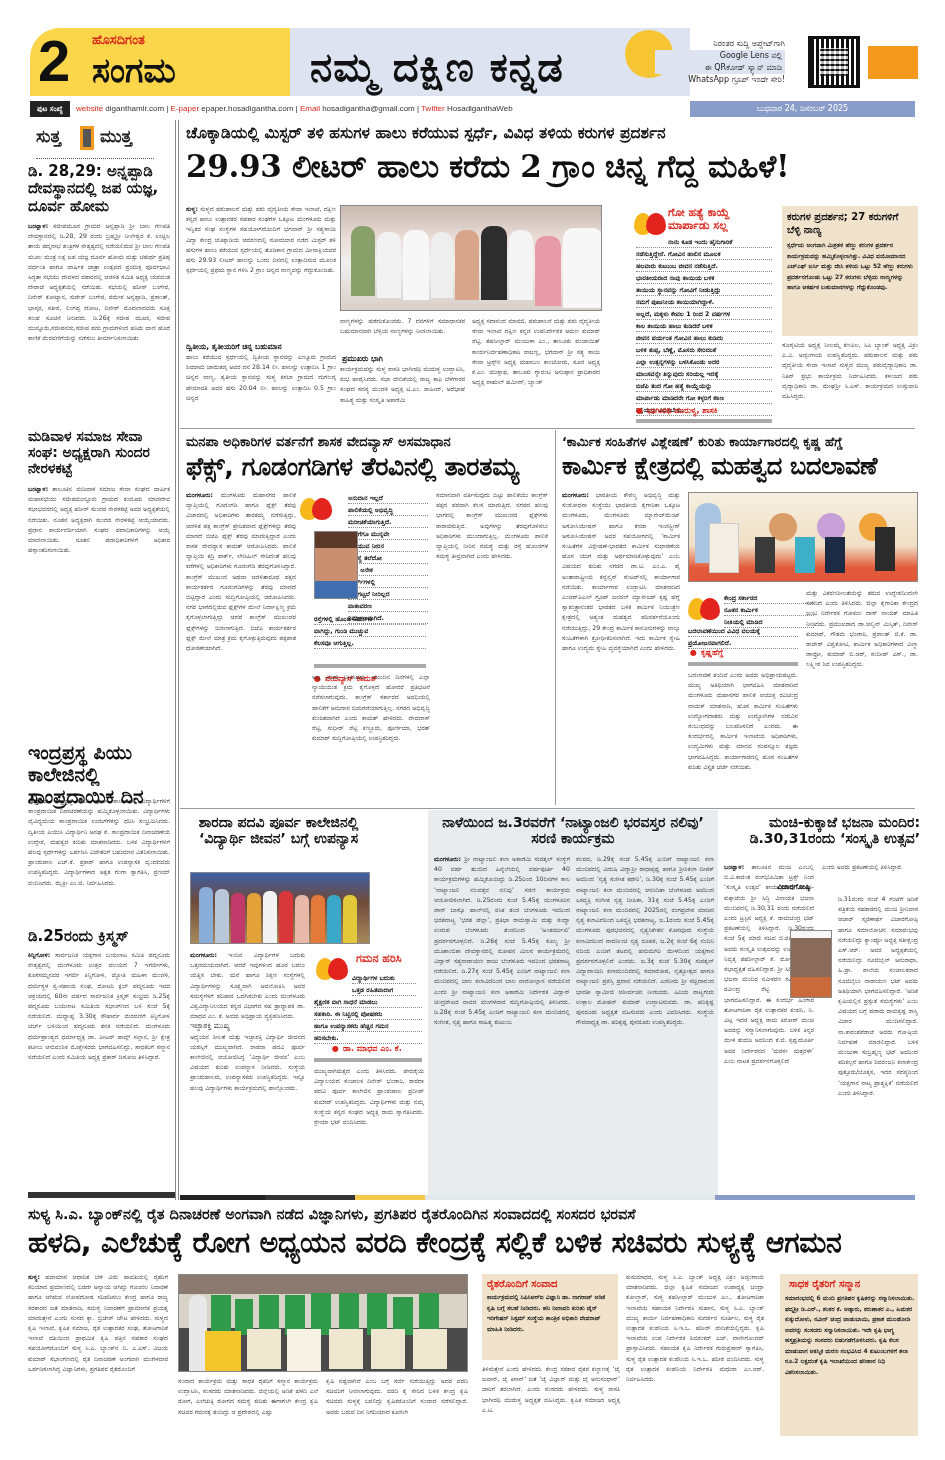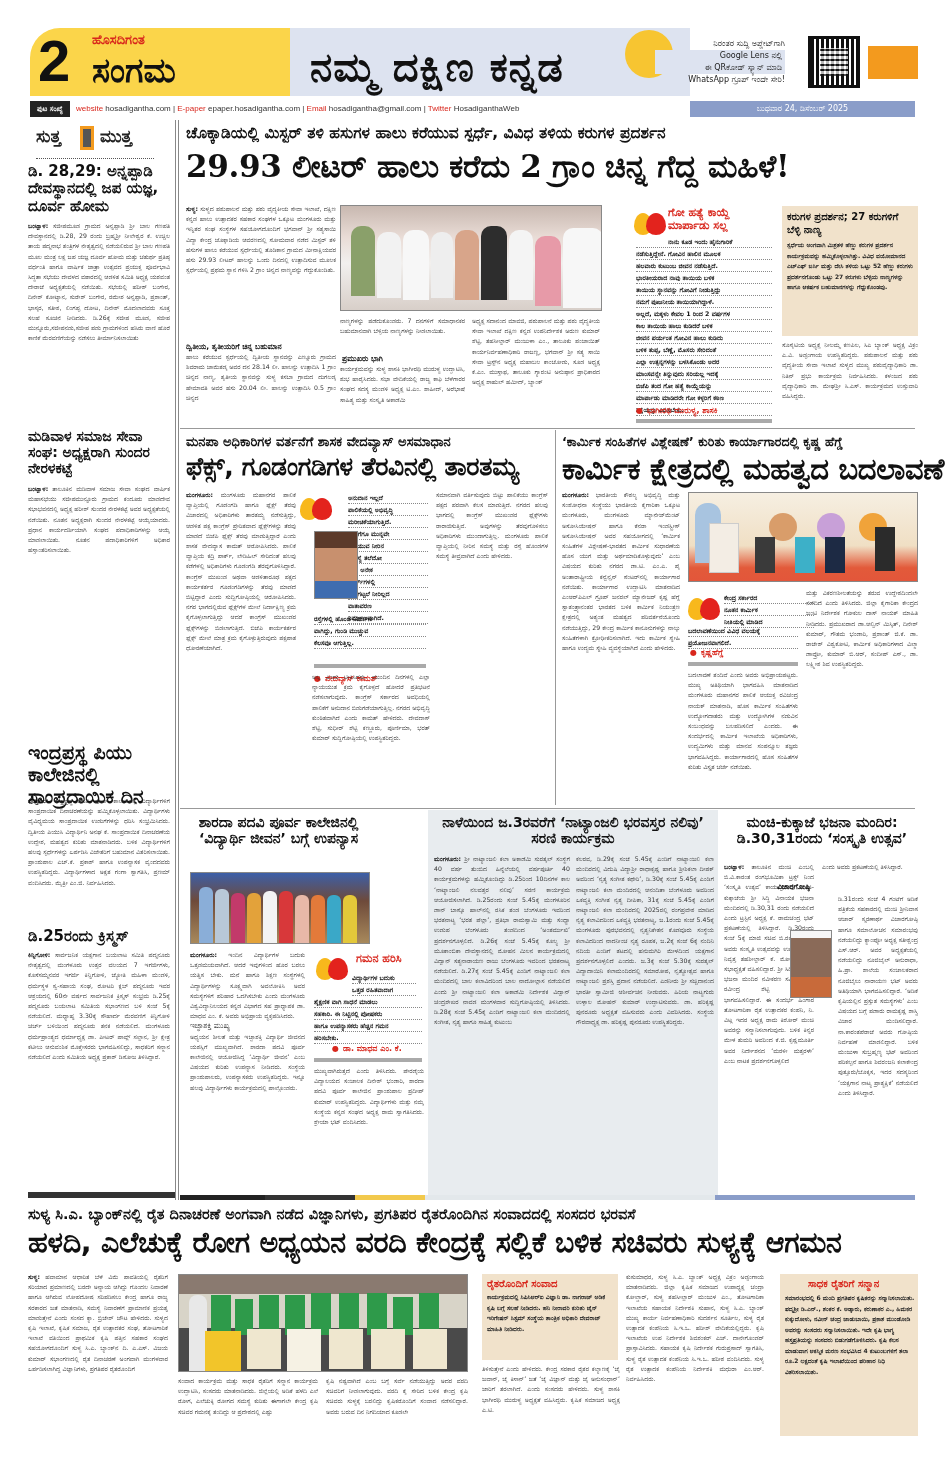--- a/index.html
+++ b/index.html
@@ -64,21 +64,21 @@
   <div class="hl">ಈ QRಕೋಡ್ ಸ್ಕ್ಯಾನ್ ಮಾಡಿ</div>
   <div>WhatsApp ಗ್ರೂಪ್ ಇಂದೇ ಸೇರಿ!</div>
 </div>
 <div class="abs" id="qr"></div>
 <div class="abs" id="qr-inner"></div>
 <div class="abs" id="orange-block"></div>
 
 <div class="abs" id="ib-label">ಪುಟ ಸಂಖ್ಯೆ</div>
 <div class="abs" id="ib-links">
   <span class="red">website</span>
-  <span>hosadigantha.com</span> |
+  <span>diganthamlr.com</span> |
   <span class="red">E-paper</span>
   <span>epaper.hosadigantha.com</span> |
   <span class="red">Email</span>
   <span>hosadigantha@gmail.com</span> |
   <span class="red">Twitter</span>
   <span>HosadiganthaWeb</span>
 </div>
 <div class="abs" id="ib-date">ಬುಧವಾರ 24, ಡಿಸೆಂಬರ್ 2025</div>
 
 <div class="vline" style="left:175px;top:120px;height:1080px;background:#888"></div>
@@ -174,21 +174,21 @@
   <span>ರಸ್ತೆಗಳಲ್ಲಿ ಹೊಂಡ ನಿರ್ಮಾಣ</span>
   <span>ವಾಗಿದ್ದು, ಗುಂಡಿ ಮುಚ್ಚುವ</span>
   <span>ಕೆಲಸವೂ ಆಗುತ್ತಿಲ್ಲ.</span>
 </div>
 <div class="qsig" style="left:314px;top:674px">ವೇದವ್ಯಾಸ್ ಕಾಮತ್</div>
 <div class="qbar" style="left:314px;top:664px;width:112px"></div>
 <div class="txt" style="left:312px;top:672px;width:118px;height:134px">ಅಲ್ಲ ಎಂದು ಟೀಕಿಸಿದರು. ಮುಂದಿನ ದಿನಗಳಲ್ಲಿ ಎಲ್ಲಾ ನ್ಯಾಯಯುತ ಕ್ರಮ ಕೈಗೊಳ್ಳದೆ ಹೋದರೆ ಪ್ರತಿಭಟನೆ ನಡೆಸಲಾಗುವುದು. ಕಾಂಗ್ರೆಸ್ ಸರ್ಕಾರದ ಅವಧಿಯಲ್ಲಿ ಪಾಲಿಕೆಗೆ ಅನುದಾನ ಬಿಡುಗಡೆಯಾಗುತ್ತಿಲ್ಲ. ನಗರದ ಅಭಿವೃದ್ಧಿ ಕುಂಠಿತವಾಗಿದೆ ಎಂದು ಕಾಮತ್ ಹೇಳಿದರು. ದೇವದಾಸ್ ಶೆಟ್ಟಿ, ಸುಧೀರ್ ಶೆಟ್ಟಿ ಕಣ್ಣೂರು, ಪೂರ್ಣಿಮಾ, ಭರತ್ ಕುಮಾರ್ ಸುದ್ದಿಗೋಷ್ಠಿಯಲ್ಲಿ ಉಪಸ್ಥಿತರಿದ್ದರು.</div>
 <div class="txt" style="left:436px;top:490px;width:112px;height:316px">ಸಮಾನವಾಗಿ ವರ್ತಿಸುವುದು ಬಿಟ್ಟು ಪಾಲಿಕೆಯು ಕಾಂಗ್ರೆಸ್ ಪಕ್ಷದ ಪರವಾಗಿ ಕೆಲಸ ಮಾಡುತ್ತಿದೆ. ನಗರದ ಹಲವು ಭಾಗದಲ್ಲಿ ಕಾಂಗ್ರೆಸ್ ಮುಖಂಡರ ಫ್ಲೆಕ್ಸ್‌ಗಳು ರಾರಾಜಿಸುತ್ತಿವೆ. ಅವುಗಳನ್ನು ತೆರವುಗೊಳಿಸಲು ಅಧಿಕಾರಿಗಳು ಮುಂದಾಗುತ್ತಿಲ್ಲ. ಮಂಗಳೂರು ಪಾಲಿಕೆ ವ್ಯಾಪ್ತಿಯಲ್ಲಿ ನೀರಿನ ಸಮಸ್ಯೆ ಮತ್ತು ರಸ್ತೆ ಹೊಂಡಗಳ ಸಮಸ್ಯೆ ತೀವ್ರವಾಗಿದೆ ಎಂದು ಹೇಳಿದರು.</div>
 
 <div class="sub" style="left:562px;top:434px;font-size:12.5px">‘ಕಾರ್ಮಿಕ ಸಂಹಿತೆಗಳ ವಿಶ್ಲೇಷಣೆ’ ಕುರಿತು ಕಾರ್ಯಾಗಾರದಲ್ಲಿ ಕೃಷ್ಣ ಹೆಗ್ಡೆ</div>
-<div class="big" style="left:562px;top:452px;font-size:29px">ಕಾರ್ಮಿಕ ಕ್ಷೇತ್ರದಲ್ಲಿ ಮಹತ್ವದ ಬದಲಾವಣೆ</div>
+<div class="big" style="left:562px;top:452px;font-size:24px">ಕಾರ್ಮಿಕ ಕ್ಷೇತ್ರದಲ್ಲಿ ಮಹತ್ವದ ಬದಲಾವಣೆ</div>
 <div class="txt" style="left:562px;top:490px;width:118px;height:316px"><b>ಮಂಗಳೂರು:</b> <span>ಭಾರತೀಯ ಕೌಶಲ್ಯ ಅಭಿವೃದ್ಧಿ ಮತ್ತು ಸಂಶೋಧನಾ ಸಂಸ್ಥೆಯು ಭಾರತೀಯ ಕೈಗಾರಿಕಾ ಒಕ್ಕೂಟ ಮಂಗಳೂರು, ಮಂಗಳೂರು ಮ್ಯಾನೇಜ್‌ಮೆಂಟ್ ಅಸೋಸಿಯೇಷನ್ ಹಾಗೂ ಕೆನರಾ ಇಂಡಸ್ಟ್ರೀಸ್ ಅಸೋಸಿಯೇಷನ್ ಅವರ ಸಹಯೋಗದಲ್ಲಿ ‘ಕಾರ್ಮಿಕ ಸಂಹಿತೆಗಳ ವಿಶ್ಲೇಷಣೆ-ಭಾರತದ ಕಾರ್ಮಿಕ ಸುಧಾರಣೆಯ ಹೊಸ ಯುಗ ಮತ್ತು ಅರ್ಥಮಾಡಿಕೊಳ್ಳುವುದು’ ಎಂಬ ವಿಷಯದ ಕುರಿತು ನಗರದ ಡಾ.ಟಿ. ಎಂ.ಎ. ಪೈ ಅಂತಾರಾಷ್ಟ್ರೀಯ ಕನ್ವೆನ್ಷನ್ ಸೆಂಟರ್‌ನಲ್ಲಿ ಕಾರ್ಯಾಗಾರ ನಡೆಯಿತು. ಕಾರ್ಯಾಗಾರ ಉದ್ಘಾಟಿಸಿ ಮಾತನಾಡಿದ ಎಂಆರ್‌ಪಿಎಲ್ ಗ್ರೂಪ್ ಜನರಲ್ ಮ್ಯಾನೇಜರ್ ಕೃಷ್ಣ ಹೆಗ್ಡೆ ಸ್ವಾತಂತ್ರ್ಯಾನಂತರ ಭಾರತದ ಬಳಿಕ ಕಾರ್ಮಿಕ ನಿಯಂತ್ರಣ ಕ್ಷೇತ್ರದಲ್ಲಿ ಅತ್ಯಂತ ಮಹತ್ವದ ಪರಿವರ್ತನೆಯೊಂದು ನಡೆಯುತ್ತಿದ್ದು, 29 ಕೇಂದ್ರ ಕಾರ್ಮಿಕ ಕಾನೂನುಗಳನ್ನು ನಾಲ್ಕು ಸಂಹಿತೆಗಳಾಗಿ ಕ್ರೋಢೀಕರಿಸಲಾಗಿದೆ. ಇದು ಕಾರ್ಮಿಕ ಸ್ನೇಹಿ ಹಾಗೂ ಉದ್ಯಮ ಸ್ನೇಹಿ ವ್ಯವಸ್ಥೆಯಾಗಿದೆ ಎಂದು ಹೇಳಿದರು.</span></div>
 <div class="photo" style="left:688px;top:492px;width:230px;height:90px;background:linear-gradient(180deg,#f6efe2 0%,#f0dfc4 60%,#e25a3a 85%,#e3563a 100%)">
   <div style="position:absolute;left:6px;top:10px;width:26px;height:60px;background:#a8c4e0;border-radius:12px 12px 0 0"></div>
   <div style="position:absolute;left:20px;top:30px;width:30px;height:50px;background:#f3ede4;border:1px solid #ccc"></div>
   <div style="position:absolute;left:80px;top:20px;width:28px;height:28px;border-radius:50%;background:#d99d6a"></div>
   <div style="position:absolute;left:128px;top:20px;width:28px;height:28px;border-radius:50%;background:#c8a0d8"></div>
   <div style="position:absolute;left:170px;top:20px;width:28px;height:28px;border-radius:50%;background:#f0a33a"></div>
   <div style="position:absolute;left:66px;top:44px;width:20px;height:36px;background:#3a3a3a"></div>
   <div style="position:absolute;left:106px;top:44px;width:20px;height:36px;background:#3db0c8"></div>
   <div style="position:absolute;left:136px;top:44px;width:20px;height:36px;background:#1d2a44"></div>
@@ -237,21 +237,21 @@
 </div>
 <div class="qsig" style="left:332px;top:1044px">ಡಾ. ಮಾಧವ ಎಂ. ಕೆ.</div>
 <div class="qbar" style="left:314px;top:1058px;width:108px"></div>
 <div class="txt" style="left:314px;top:1066px;width:110px;height:134px">ಮುಖ್ಯವಾಗಿರುತ್ತದೆ ಎಂದು ತಿಳಿಸಿದರು. ಪೇರಡ್ಕೆಯ ವಿದ್ಯಾಲಯದ ಸಂಚಾಲಕ ದಿನೇಶ್ ಭಂಡಾರಿ, ಶಾರದಾ ಪದವಿ ಪೂರ್ವ ಕಾಲೇಜಿನ ಪ್ರಾಂಶುಪಾಲ ಪ್ರದೀಪ್ ಕುಮಾರ್ ಉಪಸ್ಥಿತರಿದ್ದರು. ವಿದ್ಯಾರ್ಥಿಗಳು ಮತ್ತು ನಮ್ಮ ಸಂಸ್ಥೆಯ ಕನ್ನಡ ಸಂಘದ ಅಧ್ಯಕ್ಷ ರಾಮ ಸ್ವಾಗತಿಸಿದರು. ಶ್ರೇಯಾ ಭಟ್ ವಂದಿಸಿದರು.</div>
 
 <div class="abs" style="left:428px;top:810px;width:290px;height:390px;background:#e8ecef"></div>
 <div class="hd" style="left:432px;top:814px;width:282px;font-size:14px;text-align:center">ನಾಳೆಯಿಂದ ಜ.3ರವರೆಗೆ ‘ನಾಟ್ಯಾಂಜಲಿ ಭರವಸ್ತರ ನಲಿವು’ ಸರಣಿ ಕಾರ್ಯಕ್ರಮ</div>
 <div class="txt" style="left:434px;top:854px;width:136px;height:340px"><b>ಮಂಗಳೂರು:</b> <span>ಶ್ರೀ ನಾಟ್ಯಾಂಜಲಿ ಕಲಾ ಅಕಾಡೆಮಿ ಸುರತ್ಕಲ್ ಸಂಸ್ಥೆಗೆ 40 ವರ್ಷ ತುಂಬಿದ ಹಿನ್ನೆಲೆಯಲ್ಲಿ ವರ್ಷಪೂರ್ತಿ 40 ಕಾರ್ಯಕ್ರಮಗಳನ್ನು ಹಮ್ಮಿಕೊಂಡಿದ್ದು ಡಿ.25ರಿಂದ 10ದಿನಗಳ ಕಾಲ ‘ನಾಟ್ಯಾಂಜಲಿ ನಲವತ್ತರ ನಲಿವು’ ಸರಣಿ ಕಾರ್ಯಕ್ರಮ ಆಯೋಜಿಸಲಾಗಿದೆ. ಡಿ.25ರಂದು ಸಂಜೆ 5.45ಕ್ಕೆ ಮಂಗಳೂರಿನ ಡಾನ್ ಬಾಸ್ಕೊ ಹಾಲ್‌ನಲ್ಲಿ ರಸಿಕ ತಂಡ ಬೆಂಗಳೂರು ಇವರಿಂದ ಭರತನಾಟ್ಯ ‘ಭರತ ಪೆಲ್ಲಾ’, ಪ್ರತಿಭಾ ರಾಮಸ್ವಾಮಿ ಮತ್ತು ಸಂಧ್ಯಾ ಉಡುಪ ಬೆಂಗಳೂರು ತಂಡದಿಂದ ‘ಅಂತರ್ಮುಖಿ’ ಪ್ರದರ್ಶನಗೊಳ್ಳಲಿದೆ. ಡಿ.26ಕ್ಕೆ ಸಂಜೆ 5.45ಕ್ಕೆ ಕೊಲ್ಯ ಶ್ರೀ ಮೂಕಾಂಬಿಕಾ ದೇವಸ್ಥಾನದಲ್ಲಿ ಮೋಹನ ಮಿಲನ ಕಾರ್ಯಕ್ರಮದಲ್ಲಿ ವಿದ್ವಾನ್ ಸತ್ಯನಾರಾಯಣ ರಾಜು ಬೆಂಗಳೂರು ಇವರಿಂದ ಭರತನಾಟ್ಯ ನಡೆಯಲಿದೆ. ಡಿ.27ಕ್ಕೆ ಸಂಜೆ 5.45ಕ್ಕೆ ಎಂಡಿಗೆ ನಾಟ್ಯಾಂಜಲಿ ಕಲಾ ಮಂದಿರದಲ್ಲಿ ಬಾಲ ಕಲಾವಿದರಿಂದ ಬಾಲ ನಾದೋಲ್ಲಾಸ ನಡೆಯಲಿದೆ ಎಂದು ಶ್ರೀ ನಾಟ್ಯಾಂಜಲಿ ಕಲಾ ಅಕಾಡೆಮಿ ನಿರ್ದೇಶಕ ವಿದ್ವಾನ್ ಚಂದ್ರಶೇಖರ ನಾವಡ ಮಂಗಳವಾರ ಸುದ್ದಿಗೋಷ್ಠಿಯಲ್ಲಿ ತಿಳಿಸಿದರು. ಡಿ.28ಕ್ಕೆ ಸಂಜೆ 5.45ಕ್ಕೆ ಎಂಡಿಗೆ ನಾಟ್ಯಾಂಜಲಿ ಕಲಾ ಮಂದಿರದಲ್ಲಿ ಸಂಗೀತ, ನೃತ್ಯ ಹಾಗೂ ಸಾಹಿತ್ಯ ಕುಟುಂಬ</span></div>
 <div class="txt" style="left:576px;top:854px;width:138px;height:340px">ಕಲರವ, ಡಿ.29ಕ್ಕೆ ಸಂಜೆ 5.45ಕ್ಕೆ ಎಂಡಿಗೆ ನಾಟ್ಯಾಂಜಲಿ ಕಲಾ ಮಂದಿರದಲ್ಲಿ ವಿದುಷಿ ವಿದ್ಯಾಶ್ರೀ ರಾಧಾಕೃಷ್ಣ ಹಾಗೂ ಶ್ರೀಶಿಕಲಾ ದೀಪಕ್ ಅವರಿಂದ ‘ನೃತ್ಯ ಸಂಗೀತ ಕಥೇರಿ’, ಡಿ.30ಕ್ಕೆ ಸಂಜೆ 5.45ಕ್ಕೆ ಎಂಡಿಗೆ ನಾಟ್ಯಾಂಜಲಿ ಕಲಾ ಮಂದಿರದಲ್ಲಿ ಆನಂದಿತಾ ಬೆಂಗಳೂರು ಅವರಿಂದ ಏಕವ್ಯಕ್ತಿ ಸಂಗೀತ ನೃತ್ಯ ದೀಪಿಕಾ, 31ಕ್ಕೆ ಸಂಜೆ 5.45ಕ್ಕೆ ಎಂಡಿಗೆ ನಾಟ್ಯಾಂಜಲಿ ಕಲಾ ಮಂದಿರದಲ್ಲಿ 2025ರಲ್ಲಿ ರಂಗಪ್ರವೇಶ ಮಾಡಿದ ನೃತ್ಯ ಕಲಾವಿದರಿಂದ ಏಕವ್ಯಕ್ತಿ ಭರತನಾಟ್ಯ, ಜ.1ರಂದು ಸಂಜೆ 5.45ಕ್ಕೆ ಮಂಗಳೂರು ಪುರಭವನದಲ್ಲಿ ನೃತ್ಯನಿಕೇತನ ಕೊಡವೂರು ಸಂಸ್ಥೆಯ ಕಲಾವಿದರಿಂದ ನಾದನೀಂಚ ನೃತ್ಯ ರೂಪಕ, ಜ.2ಕ್ಕೆ ಸಂಜೆ 6ಕ್ಕೆ ನಂದಿನಿ ನದಿಯ ಎಂಡಿಗೆ ತಟದಲ್ಲಿ ಹನುಮಗಿರಿ ಮೇಳದಿಂದ ಯಕ್ಷಗಾನ ಪ್ರದರ್ಶನಗೊಳ್ಳಲಿದೆ ಎಂದರು. ಜ.3ಕ್ಕೆ ಸಂಜೆ 5.30ಕ್ಕೆ ಸುರತ್ಕಲ್ ವಿದ್ಯಾದಾಯಿನಿ ಕಲಾಮಂದಿರದಲ್ಲಿ ಸಮಾರೋಪ, ನೃತ್ಯೋತ್ಸವ ಹಾಗೂ ನಾಟ್ಯಾಂಜಲಿ ಪ್ರಶಸ್ತಿ ಪ್ರದಾನ ನಡೆಯಲಿದೆ. ಎಡನೀರು ಶ್ರೀ ಸಚ್ಚಿದಾನಂದ ಭಾರತೀ ಸ್ವಾಮೀಜಿ ಆಶೀರ್ವಚನ ನೀಡುವರು. ಹಿರಿಯ ನಾಟ್ಯಗುರು ಉಳ್ಳಾಲ ಮೋಹನ್ ಕುಮಾರ್ ಉದ್ಘಾಟಿಸುವರು. ಡಾ. ಹರಿಕೃಷ್ಣ ಪುನರೂರು ಅಧ್ಯಕ್ಷತೆ ವಹಿಸುವರು ಎಂದು ವಿವರಿಸಿದರು. ಸಂಸ್ಥೆಯ ಗೌರವಾಧ್ಯಕ್ಷ ಡಾ. ಹರಿಕೃಷ್ಣ ಪುನರೂರು ಉಪಸ್ಥಿತರಿದ್ದರು.</div>
 
-<div class="hd" style="left:724px;top:814px;width:196px;font-size:14px;text-align:center">ಮಂಚಿ-ಕುಕ್ಕಾಜೆ ಭಜನಾ ಮಂದಿರ: ಡಿ.30,31ರಂದು ‘ಸಂಸ್ಕೃತಿ ಉತ್ಸವ’</div>
+<div class="hd" style="left:724px;top:814px;width:196px;font-size:14px;text-align:right">ಮಂಚಿ-ಕುಕ್ಕಾಜೆ ಭಜನಾ ಮಂದಿರ: ಡಿ.30,31ರಂದು ‘ಸಂಸ್ಕೃತಿ ಉತ್ಸವ’</div>
 <div class="txt" style="left:724px;top:862px;width:90px;height:332px"><b>ಬಂಟ್ವಾಳ:</b> <span>ತಾಲೂಕಿನ ಮಂಚಿ ಎಂಬಲ್ಲಿ ಬಿ.ವಿ.ಕಾರಂತ ರಂಗಭೂಮಿಕಾ ಟ್ರಸ್ಟ್ ನಿಂದ ‘ಸಂಸ್ಕೃತಿ ಉತ್ಸವ’ ಕಾರ್ಯಕ್ರಮವು ಮಂಚಿ- ಕುಕ್ಕಾಜೆಯ ಶ್ರೀ ಸಿದ್ಧಿ ವಿನಾಯಕ ಭಜನಾ ಮಂದಿರದಲ್ಲಿ ಡಿ.30,31 ರಂದು ನಡೆಯಲಿದೆ ಎಂದು ಟ್ರಸ್ಟಿನ ಅಧ್ಯಕ್ಷ ಕೆ. ರಾಮಚಂದ್ರ ಭಟ್ ಪ್ರಕಟಣೆಯಲ್ಲಿ ತಿಳಿಸಿದ್ದಾರೆ. ಡಿ.30ರಂದು ಸಂಜೆ 5ಕ್ಕೆ ಮಾಜಿ ಸಚಿವ ಬಿ.ರಮಾನಾಥ ರೈ ಅವರು ಸಂಸ್ಕೃತಿ ಉತ್ಸವವನ್ನು ಉದ್ಘಾಟಿಸಲಿದ್ದು ನಿವೃತ್ತ ತಹಶೀಲ್ದಾರ್ ಕೆ. ಮೋಹನ ರಾವ್ ಸಭಾಧ್ಯಕ್ಷತೆ ವಹಿಸಲಿದ್ದಾರೆ. ಶ್ರೀ ಸಿದ್ಧಿ ವಿನಾಯಕ ಭಜನಾ ಮಂದಿರ ನವೀಕರಣ ಸಮಿತಿ ಅಧ್ಯಕ್ಷ ರವೀಂದ್ರ ಶೆಟ್ಟಿ ಅತಿಥಿಯಾಗಿ ಭಾಗವಹಿಸಲಿದ್ದಾರೆ. ಈ ಸಂದರ್ಭ ಹಿಂಗಾರ ತೋಟಗಾರಿಕಾ ರೈತ ಉತ್ಪಾದಕರ ಕಂಪನಿ, ನಿ. ವಿಟ್ಲ ಇದರ ಅಧ್ಯಕ್ಷ ರಾಮ ಕಿಶೋರ್ ಮಂಚಿ ಅವರನ್ನು ಸನ್ಮಾನಿಸಲಾಗುವುದು. ಬಳಿಕ ಕಿನ್ನರ ಮೇಳ ತುಮರಿ ಅವರಿಂದ ಕೆ.ಜಿ. ಕೃಷ್ಣಮೂರ್ತಿ ಅವರ ನಿರ್ದೇಶನದ ‘ಮರಳೀ ಮತ್ತರಳೇ’ ಎಂಬ ನಾಟಕ ಪ್ರದರ್ಶನಗೊಳ್ಳಲಿದೆ</span></div>
 <div class="photo" style="left:790px;top:930px;width:42px;height:68px;background:linear-gradient(180deg,#f6f6f6 0 10%,#8a6a58 10% 70%,#c86a3a 70%)"></div>
 <div class="txt" style="left:822px;top:862px;width:96px;height:20px">ಎಂದು ಅವರು ಪ್ರಕಟಣೆಯಲ್ಲಿ ತಿಳಿಸಿದ್ದಾರೆ.</div>
 <div class="abs" style="left:777px;top:882px;font:bold 7.5px 'DejaVu Sans',sans-serif;color:#111">ವಿಚಾರಗೋಷ್ಠಿ</div>
 <div class="txt" style="left:838px;top:894px;width:80px;height:300px">ಡಿ.31ರಂದು ಸಂಜೆ 4 ಗಂಟೆಗೆ ಅಡಿಕೆ ಪತ್ರಿಕೆಯ ಸಹಕಾರದಲ್ಲಿ ಮಂಚಿ ಶ್ರೀನಿವಾಸ ಆಚಾರ್ ಸ್ಮರಣಾರ್ಥ ವಿಚಾರಗೋಷ್ಠಿ ಹಾಗೂ ಸಮಾಲೋಚನ ಸಮಾರಂಭವು ನಡೆಯಲಿದ್ದು ಕ್ಯಾಂಪ್ಕೋ ಅಧ್ಯಕ್ಷ ಸತೀಶ್ಚಂದ್ರ ಎಸ್.ಆರ್. ಅವರ ಅಧ್ಯಕ್ಷತೆಯಲ್ಲಿ ನಡೆಯಲಿದ್ದು ನೂಜಿಬೈಲ್ ಅನುರಾಧಾ, ಹಿ.ಪ್ರಾ. ಶಾಲೆಯ ಸಂಚಾಲಕರಾದ ನೂಜಿಬೈಲು ನಾರಾಯಣ ಭಟ್ ಅವರು ಅತಿಥಿಯಾಗಿ ಭಾಗವಹಿಸಲಿದ್ದಾರೆ. ‘ಅಡಿಕೆ ಕೃಷಿಯಲ್ಲಿನ ಪ್ರಸ್ತುತ ಸಮಸ್ಯೆಗಳು’ ಎಂಬ ವಿಷಯದ ಬಗ್ಗೆ ಪಡಾರು ರಾಮಕೃಷ್ಣ ಶಾಸ್ತ್ರಿ ವಿಚಾರ ಮಂಡಿಸಲಿದ್ದಾರೆ. ನಾ.ಕಾರಂತಪೆರಾಜೆ ಅವರು ಗೋಷ್ಠಿಯ ನಿರ್ವಹಣೆ ಮಾಡಲಿದ್ದಾರೆ. ಬಳಿಕ ಮಂಜುಳಾ ಸುಬ್ರಹ್ಮಣ್ಯ ಭಟ್ ಅವರಿಂದ ಪರಿಕಲ್ಪನೆ ಹಾಗೂ ಶಿವರಂಜನಿ ಕಲಾಕೇಂದ್ರ ಪುತ್ತೂರು/ಬೊಕ್ಕಸ, ಇದರ ಸದಸ್ಯರಿಂದ ‘ಯಕ್ಷಗಾನ ನಾಟ್ಯ ಪ್ರಾತ್ಯಕ್ಷಿಕೆ’ ನಡೆಯಲಿದೆ ಎಂದು ತಿಳಿಸಿದ್ದಾರೆ.</div>
 
 <div class="stripe" style="left:180px;top:1195px;width:85px;background:#222"></div>
 <div class="stripe" style="left:265px;top:1195px;width:90px;background:#333"></div>
 <div class="stripe" style="left:355px;top:1195px;width:70px;background:#f2c94c"></div>
 <div class="stripe" style="left:425px;top:1195px;width:290px;background:#e3e8eb"></div>
@@ -282,14 +282,14 @@
 <div class="txt" style="left:178px;top:1376px;width:140px;height:66px">ಸಂವಾದ ಕಾರ್ಯಕ್ರಮ ಮತ್ತು ಸಾಧಕ ರೈತರಿಗೆ ಸನ್ಮಾನ ಕಾರ್ಯಕ್ರಮ ಉದ್ಘಾಟಿಸಿ, ಸಂಸದರು ಮಾತನಾಡಿದರು. ಜಿಲ್ಲೆಯಲ್ಲಿ ಅಡಿಕೆ ಹಳದಿ ಎಲೆ ರೋಗ, ಎಲೆಚುಕ್ಕಿ ರೋಗದ ಸಮಸ್ಯೆ ಕುರಿತು ಈಗಾಗಲೇ ಕೇಂದ್ರ ಕೃಷಿ ಸಚಿವರ ಗಮನಕ್ಕೆ ತಂದಿದ್ದು ಆ ಪ್ರದೇಶದಲ್ಲಿ ಎಷ್ಟು</div>
 <div class="txt" style="left:326px;top:1376px;width:142px;height:66px">ಕೃಷಿ ನಷ್ಟವಾಗಿದೆ ಎಂಬ ಬಗ್ಗೆ ಸರ್ವೆ ನಡೆಯುತ್ತಿದ್ದು ಅದರ ವರದಿ ಸಚಿವರಿಗೆ ನೀಡಲಾಗುವುದು. ವರದಿ ಕೈ ಸೇರಿದ ಬಳಿಕ ಕೇಂದ್ರ ಕೃಷಿ ಸಚಿವರು ಸುಳ್ಯಕ್ಕೆ ಬರಲಿದ್ದು ಕೃಷಿಕರೊಂದಿಗೆ ಸಂವಾದ ನಡೆಸಲಿದ್ದಾರೆ. ಅವರು ಬರುವ ದಿನ ನಿಗದಿಯಾದ ಕೂಡಲೇ</div>
 
 <div class="box" style="left:482px;top:1274px;width:136px;height:86px"></div>
 <div class="boxhd red" style="left:487px;top:1277px">ರೈತರೊಂದಿಗೆ ಸಂವಾದ</div>
 <div class="boxtxt" style="left:487px;top:1292px;width:128px">ಕಾರ್ಯಕ್ರಮದಲ್ಲಿ ಸಿಪಿಸಿಆರ್‌ಐ ವಿಜ್ಞಾನಿ ಡಾ. ನಾಗರಾಜ್ ಅಡಿಕೆ ಕೃಷಿ ಬಗ್ಗೆ ಸಲಹೆ ನೀಡಿದರು. ಹನಿ ನೀರಾವರಿ ಕುರಿತು ಜೈನ್ ಇರಿಗೇಷನ್ ಸಿಸ್ಟಮ್ ಸಂಸ್ಥೆಯ ತಾಂತ್ರಿಕ ಅಧಿಕಾರಿ ದೇವರಾಜ್ ಮಾಹಿತಿ ನೀಡಿದರು.</div>
 <div class="txt" style="left:482px;top:1364px;width:138px;height:78px">ತಿಳಿಸುತ್ತೇನೆ ಎಂದು ಹೇಳಿದರು. ಕೇಂದ್ರ ಸರಕಾರ ರೈತರ ಕಲ್ಯಾಣಕ್ಕೆ ‘ಜೈ ಜವಾನ್, ಜೈ ಕಿಸಾನ್’ ಜತೆ ‘ಜೈ ವಿಜ್ಞಾನ್ ಮತ್ತು ಜೈ ಅನುಸಂಧಾನ್’ ಜಾರಿಗೆ ತರಲಾಗಿದೆ. ಎಂದು ಸಂಸದರು ಹೇಳಿದರು. ಸುಳ್ಯ ಶಾಸಕಿ ಭಾಗೀರಥಿ ಮುರುಳ್ಯ ಅಧ್ಯಕ್ಷತೆ ವಹಿಸಿದ್ದರು. ಕೃಷಿಕ ಸಮಾಜದ ಅಧ್ಯಕ್ಷ ಎ.ಟಿ.</div>
 <div class="txt" style="left:626px;top:1272px;width:138px;height:168px">ಕುಸುಮಾಧರ, ಸುಳ್ಯ ಸಿ.ಎ. ಬ್ಯಾಂಕ್ ಅಧ್ಯಕ್ಷ ವಿಕ್ರಂ ಅಡ್ಪಂಗಾಯ ಮಾತನಾಡಿದರು. ಜಿಲ್ಲಾ ಕೃಷಿಕ ಸಮಾಜದ ಉಪಾಧ್ಯಕ್ಷ ಚಂದ್ರಾ ಕೋಲ್ಚಾರ್, ಸುಳ್ಯ ತಹಸೀಲ್ದಾರ್ ಮಂಜುಳ ಎಂ., ತೋಟಗಾರಿಕಾ ಇಲಾಖೆಯ ಸಹಾಯಕ ನಿರ್ದೇಶಕಿ ಸುಹಾನ, ಸುಳ್ಯ ಸಿ.ಎ. ಬ್ಯಾಂಕ್ ಮುಖ್ಯ ಕಾರ್ಯ ನಿರ್ವಹಣಾಧಿಕಾರಿ ಸುದರ್ಶನ ಸೂರ್ತಿಲ, ಸುಳ್ಯ ರೈತ ಉತ್ಪಾದಕ ಕಂಪೆನಿಯ ಸಿ.ಇ.ಒ. ಹರೀಶ್ ವೇದಿಕೆಯಲ್ಲಿದ್ದರು. ಕೃಷಿ ಇಲಾಖೆಯ ಉಪ ನಿರ್ದೇಶಕ ಶಿವಶಂಕರ್ ಎಚ್. ದಾನೇಗೊಂಡರ್ ಪ್ರಾಸ್ತಾವಿಸಿದರು. ಸಹಾಯಕ ಕೃಷಿ ನಿರ್ದೇಶಕ ಗುರುಪ್ರಸಾದ್ ಸ್ವಾಗತಿಸಿ, ಸುಳ್ಯ ರೈತ ಉತ್ಪಾದಕ ಕಂಪೆನಿಯ ಸಿ.ಇ.ಒ. ಹರೀಶ ವಂದಿಸಿದರು. ಸುಳ್ಯ ರೈತ ಉತ್ಪಾದಕ ಕಂಪೆನಿಯ ನಿರ್ದೇಶಕಿ ಮಧುರಾ ಎಂ.ಆರ್. ನಿರ್ವಹಿಸಿದರು.</div>
 
 <div class="box" style="left:780px;top:1274px;width:138px;height:162px"></div>
-<div class="boxhd red" style="left:808px;top:1277px">ಸಾಧಕ ರೈತರಿಗೆ ಸನ್ಮಾನ</div>
+<div class="boxhd red" style="left:789px;top:1277px">ಸಾಧಕ ರೈತರಿಗೆ ಸನ್ಮಾನ</div>
 <div class="boxtxt" style="left:785px;top:1293px;width:130px">ಸಮಾರಂಭದಲ್ಲಿ 6 ಮಂದಿ ಪ್ರಗತಿಪರ ಕೃಷಿಕರನ್ನು ಸನ್ಮಾನಿಸಲಾಯಿತು. ಪದ್ಮಶ್ರೀ ಡಿ.ಎನ್., ಶಂಕರ ಕೆ. ಅಡ್ಕಾರು, ಕರುಣಾಕರ ಎ., ಹಿಮಕರ ಕುಕ್ಕುದೋಳು, ನವೀನ್ ಚಂದ್ರ ಜಾಡುಬಾಯಿ, ಪ್ರಕಾಶ ಮುಂಡೋಡಿ ಅವರನ್ನು ಸಂಸದರು ಸನ್ಮಾನಿಸಲಾಯಿತು. ಇದೇ ಕೃಷಿ ಭಾಗ್ಯ ಹಸ್ತಪ್ರತಿಯನ್ನು ಸಂಸದರು ಬಿಡುಗಡೆಗೊಳಿಸಿದರು. ಕೃಷಿ ಕೆಲಸ ಮಾಡುವಾಗ ಆಕಸ್ಮಿಕ ಮರಣ ಸಂಭವಿಸಿದ 4 ಕುಟುಂಬಗಳಿಗೆ ತಲಾ ರೂ.2 ಲಕ್ಷದಂತೆ ಕೃಷಿ ಇಲಾಖೆಯಿಂದ ಪರಿಹಾರ ನಿಧಿ ವಿತರಿಸಲಾಯಿತು.</div>
 
 </body></html>

